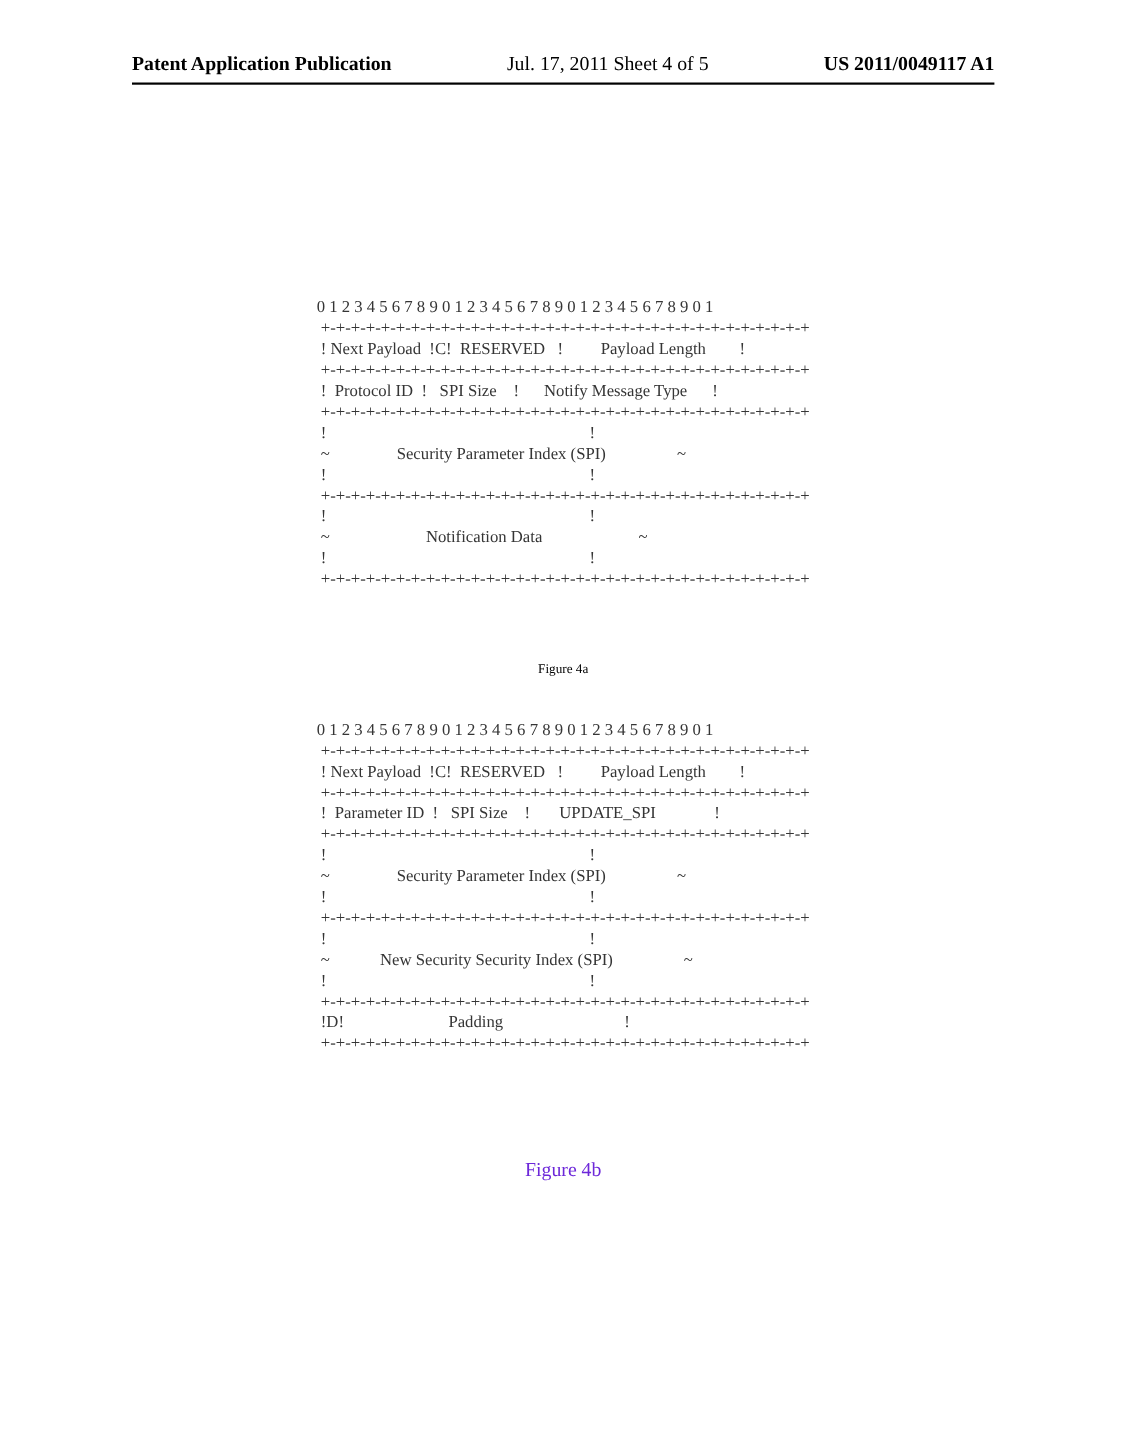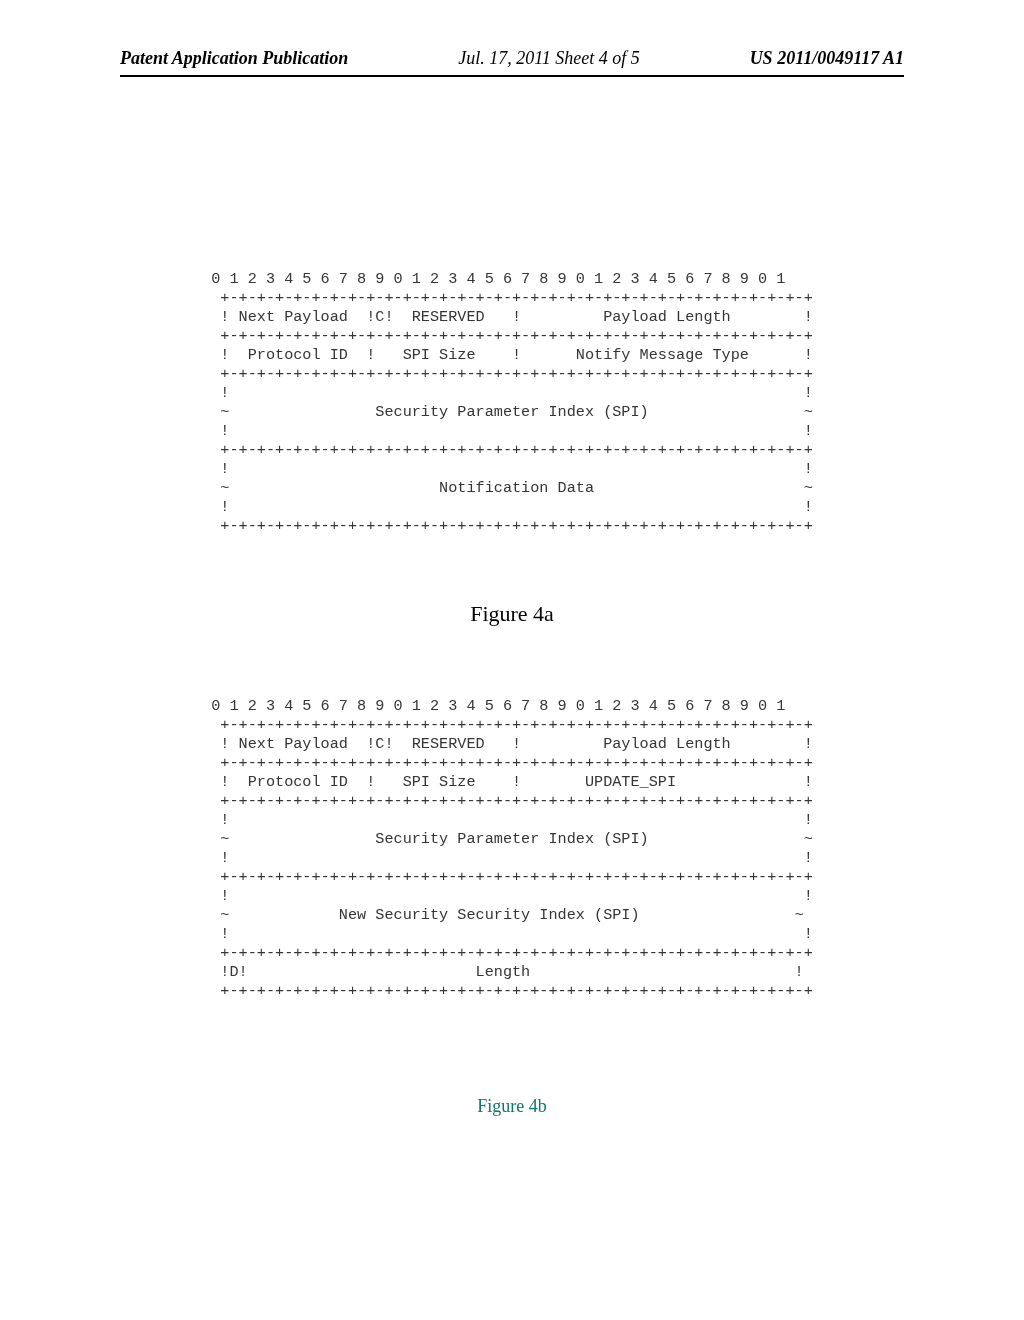--- a/index.html
+++ b/index.html
@@ -18,21 +18,20 @@
     .header {
       position: absolute;
       top: 48px;
       left: 0;
       right: 0;
       padding: 0 120px;
       font-size: 18px;
       display: flex;
       justify-content: space-between;
       align-items: center;
-      font-style: italic;
     }
     .header-left {
       font-weight: bold;
     }
     .header-center {
       font-weight: normal;
     }
     .header-right {
       font-weight: bold;
     }
@@ -46,39 +45,39 @@
     .content {
       position: absolute;
       top: 270px;
       left: 0;
       right: 0;
       display: flex;
       flex-direction: column;
       align-items: center;
     }
     .diagram {
-      font-family: Liberation Mono, monospace;
+      font-family: Liberation Serif, serif;
       font-size: 15.2px;
       line-height: 1.25;
       white-space: pre;
       letter-spacing: 0px;
       color: #353535;
     }
     .caption {
       font-family: "Times New Roman", Times, serif;
-      font-size: 22px;
+      font-size: 12px;
       margin-top: 65px;
-      margin-bottom: 70px;
+      margin-bottom: 38px;
       color: #000000;
     }
     .caption2 {
       font-family: "Times New Roman", Times, serif;
       font-size: 18px;
       margin-top: 95px;
-      color: #0f766e;
+      color: #6d28d9;
     }
   </style>
 </head>
 <body>
 
 <div class="header">
   <span class="header-left">Patent Application Publication</span>
   <span class="header-center">Jul. 17, 2011  Sheet 4 of 5</span>
   <span class="header-right">US 2011/0049117 A1</span>
 </div>
@@ -100,28 +99,28 @@
 <span> ~                       Notification Data                       ~</span>
 <span> !                                                               !</span>
 <span> +-+-+-+-+-+-+-+-+-+-+-+-+-+-+-+-+-+-+-+-+-+-+-+-+-+-+-+-+-+-+-+-+</span></div>
 
   <div class="caption">Figure 4a</div>
 
   <div class="diagram"><span>0 1 2 3 4 5 6 7 8 9 0 1 2 3 4 5 6 7 8 9 0 1 2 3 4 5 6 7 8 9 0 1</span>
 <span> +-+-+-+-+-+-+-+-+-+-+-+-+-+-+-+-+-+-+-+-+-+-+-+-+-+-+-+-+-+-+-+-+</span>
 <span> ! Next Payload  !C!  RESERVED   !         Payload Length        !</span>
 <span> +-+-+-+-+-+-+-+-+-+-+-+-+-+-+-+-+-+-+-+-+-+-+-+-+-+-+-+-+-+-+-+-+</span>
-<span> !  Protocol ID  !   SPI Size    !       UPDATE_SPI              !</span>
+<span> !  Parameter ID  !   SPI Size    !       UPDATE_SPI              !</span>
 <span> +-+-+-+-+-+-+-+-+-+-+-+-+-+-+-+-+-+-+-+-+-+-+-+-+-+-+-+-+-+-+-+-+</span>
 <span> !                                                               !</span>
 <span> ~                Security Parameter Index (SPI)                 ~</span>
 <span> !                                                               !</span>
 <span> +-+-+-+-+-+-+-+-+-+-+-+-+-+-+-+-+-+-+-+-+-+-+-+-+-+-+-+-+-+-+-+-+</span>
 <span> !                                                               !</span>
 <span> ~            New Security Security Index (SPI)                 ~</span>
 <span> !                                                               !</span>
 <span> +-+-+-+-+-+-+-+-+-+-+-+-+-+-+-+-+-+-+-+-+-+-+-+-+-+-+-+-+-+-+-+-+</span>
-<span> !D!                         Length                             !</span>
+<span> !D!                         Padding                             !</span>
 <span> +-+-+-+-+-+-+-+-+-+-+-+-+-+-+-+-+-+-+-+-+-+-+-+-+-+-+-+-+-+-+-+-+</span></div>
 
   <div class="caption2">Figure 4b</div>
 
 </div>
 
 </body></html>

